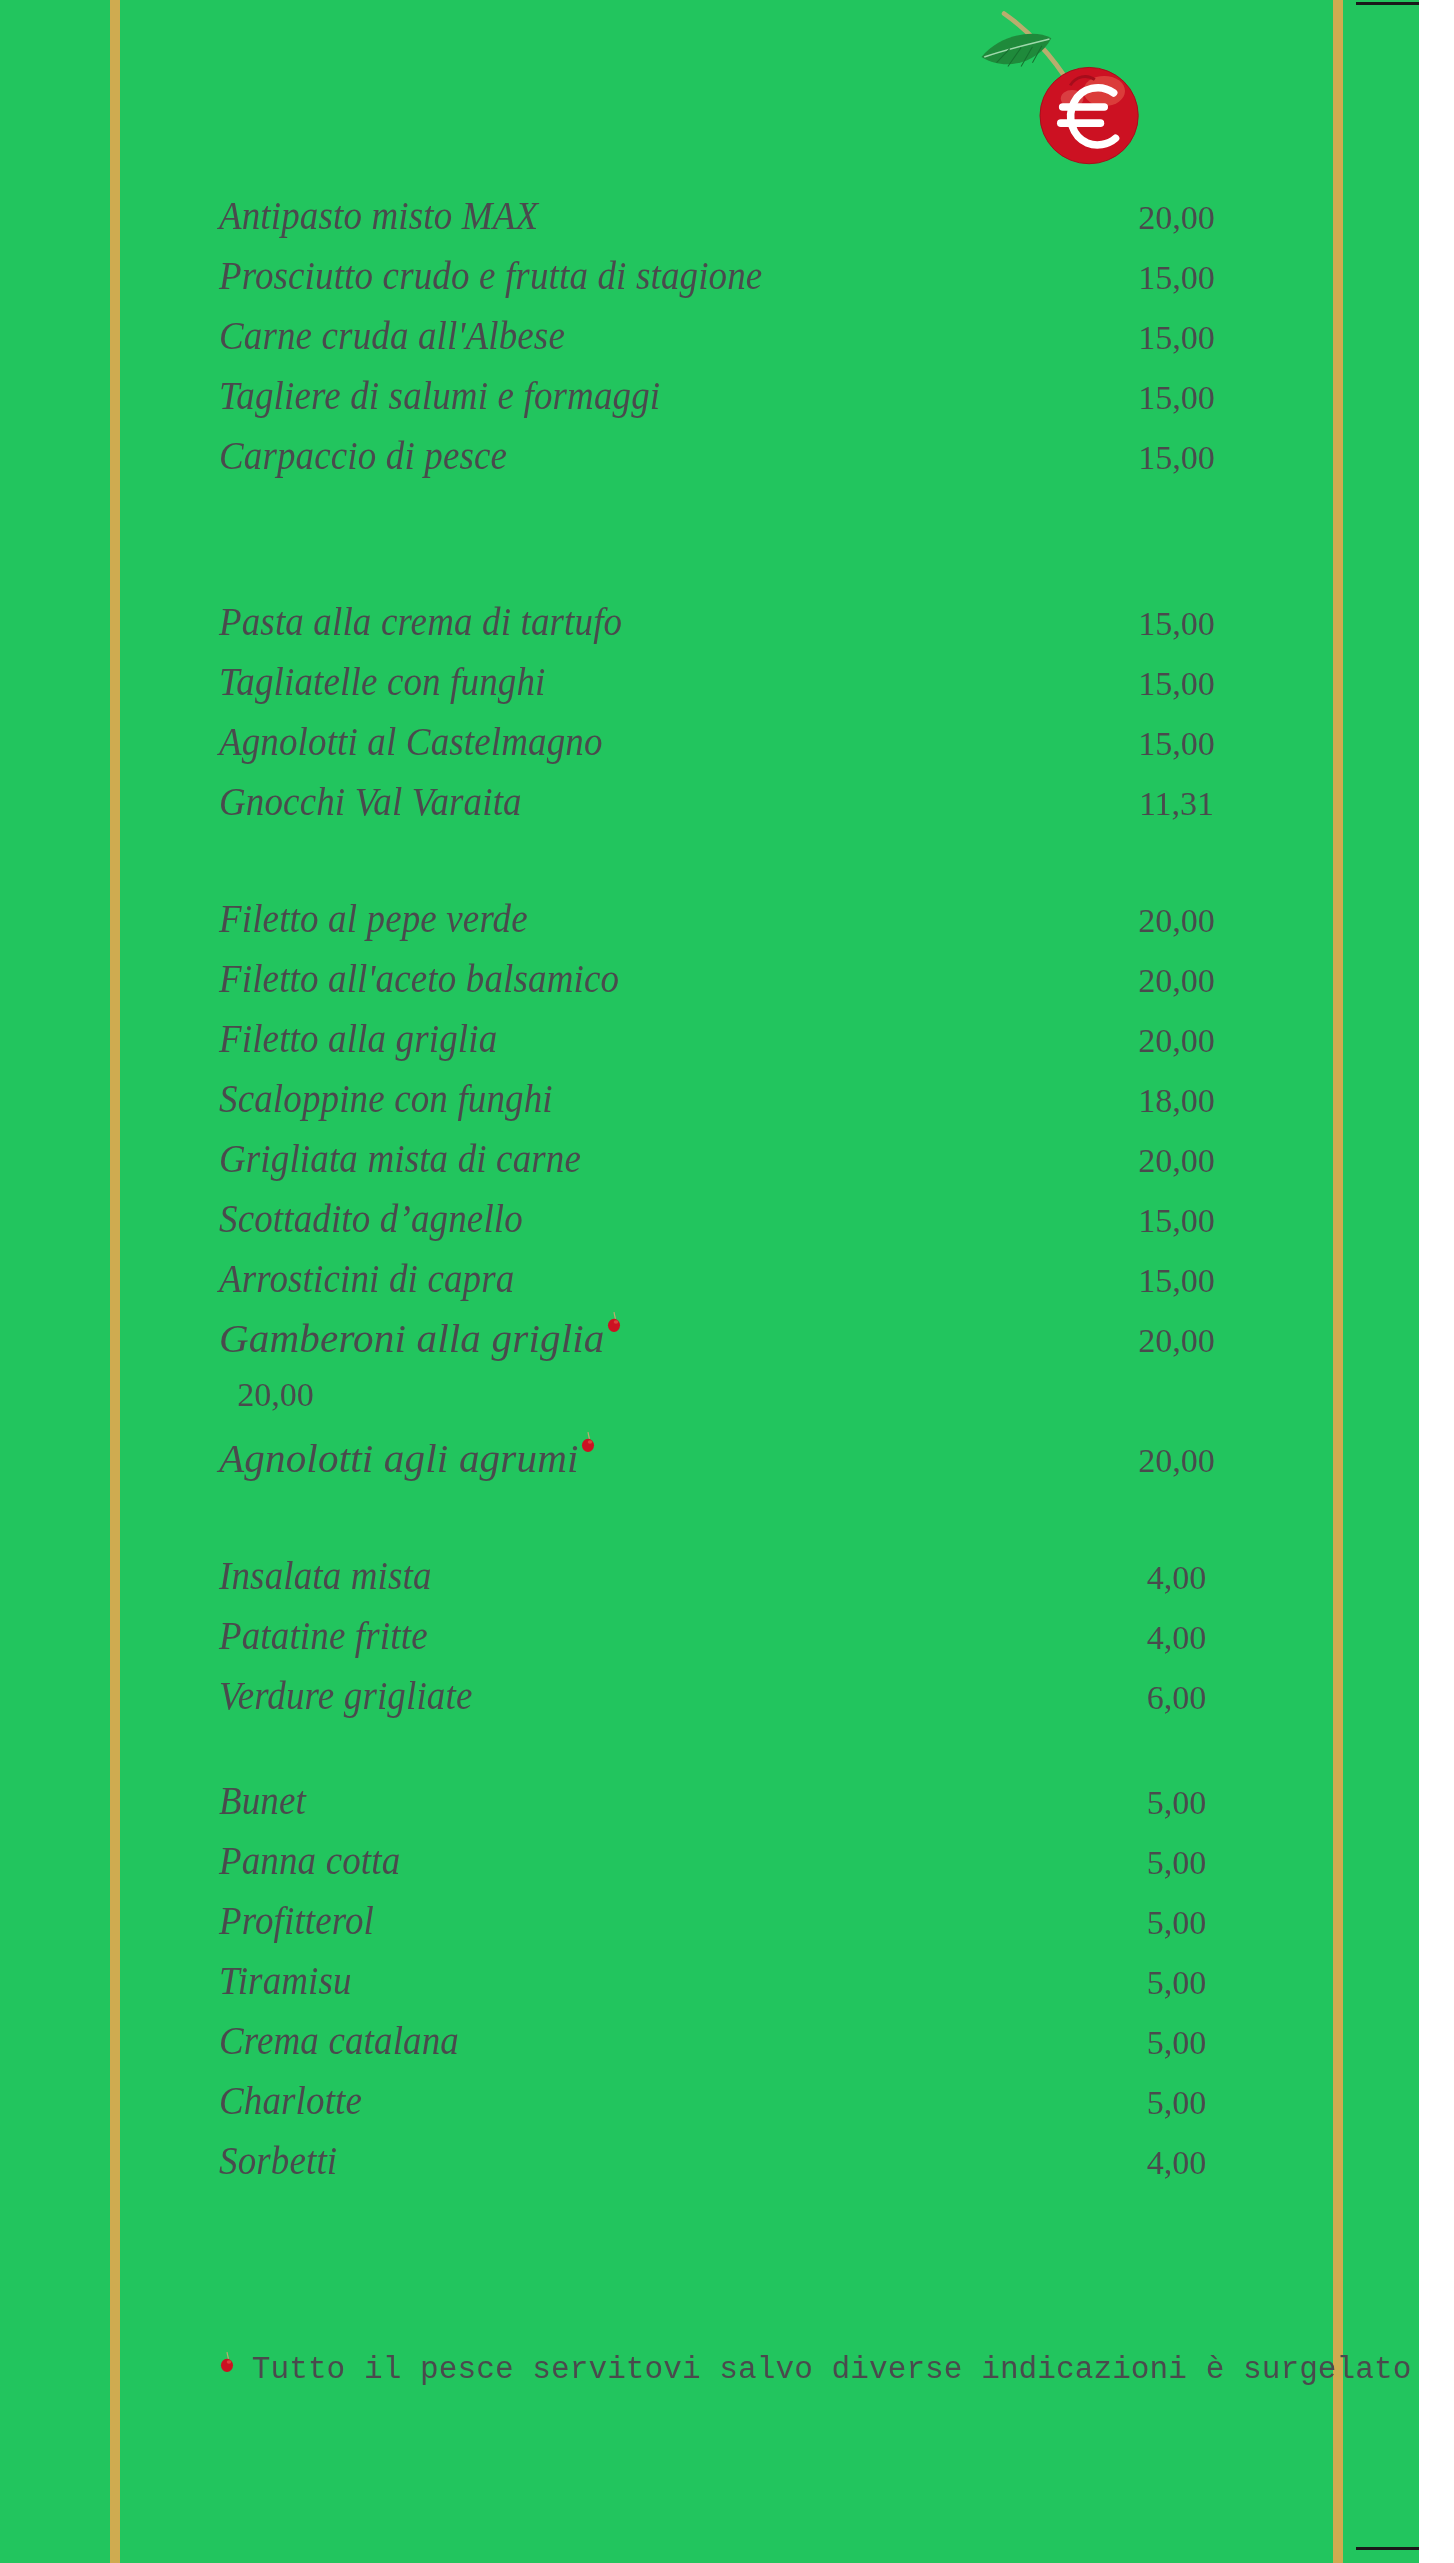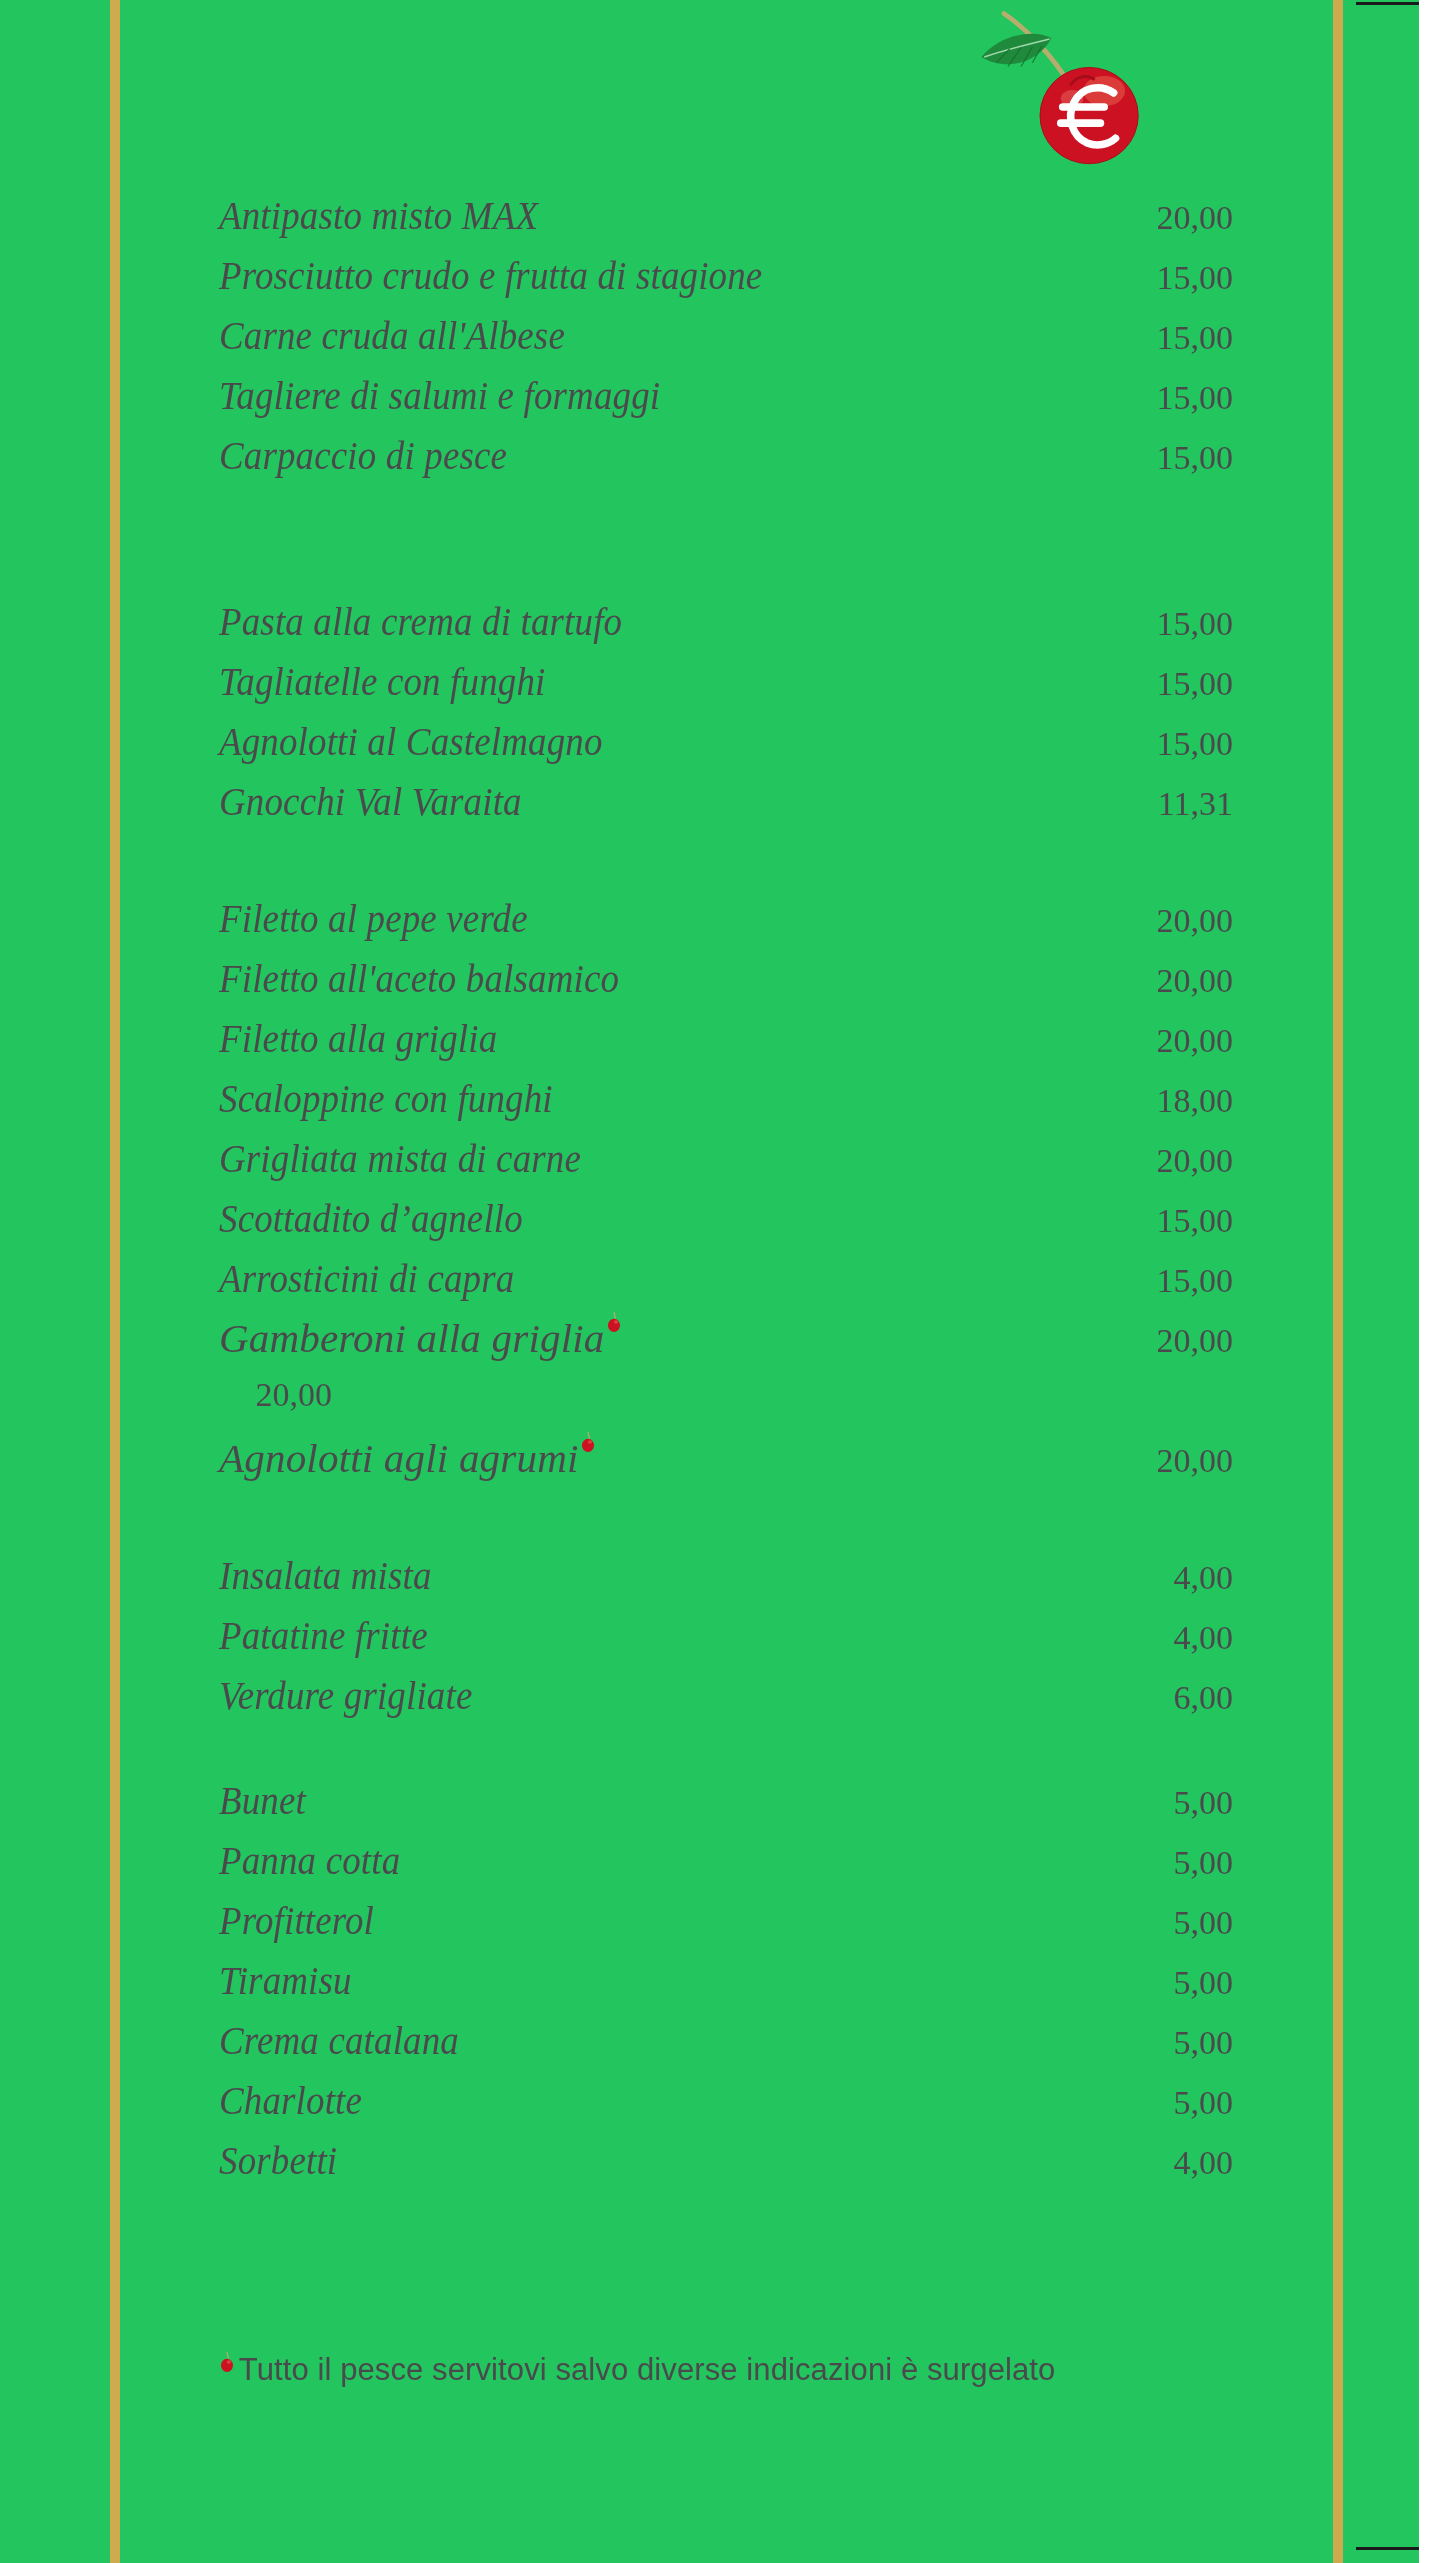--- a/index.html
+++ b/index.html
@@ -84,21 +84,21 @@
     transform: scaleX(0.9);
     transform-origin: left center;
   }
 
   .price {
     font-family: "Liberation Serif", "DejaVu Serif", serif;
     font-style: normal;
     font-size: 34px;
     line-height: 1;
     color: #4a4a4d;
-    text-align: right;
+    text-align: center;
     min-width: 113px;
     white-space: nowrap;
   }
 
   
   .marker {
     display: inline-block;
     width: 16px;
     height: 21px;
     margin-left: 1.9px;
@@ -118,26 +118,27 @@
   }
   .footnote-marker {
     display: inline-block;
     width: 16px;
     height: 21px;
     margin-right: 3.8px;
     position: relative;
     top: -6.6px;
   }
   .footnote-text {
-    font-family: Liberation Sans, sans-serif;
+    font-family: Liberation Mono, monospace;
     font-style: normal;
     font-size: 31px;
     line-height: 1;
     color: #4a4a4d;
     letter-spacing: 0.1px;
+    margin-left: 13px;
   }
 </style>
 </head>
 <body>
 
 <div id="page">
 
   <div class="rule rule-left"></div>
   <div class="rule rule-right"></div>
 

